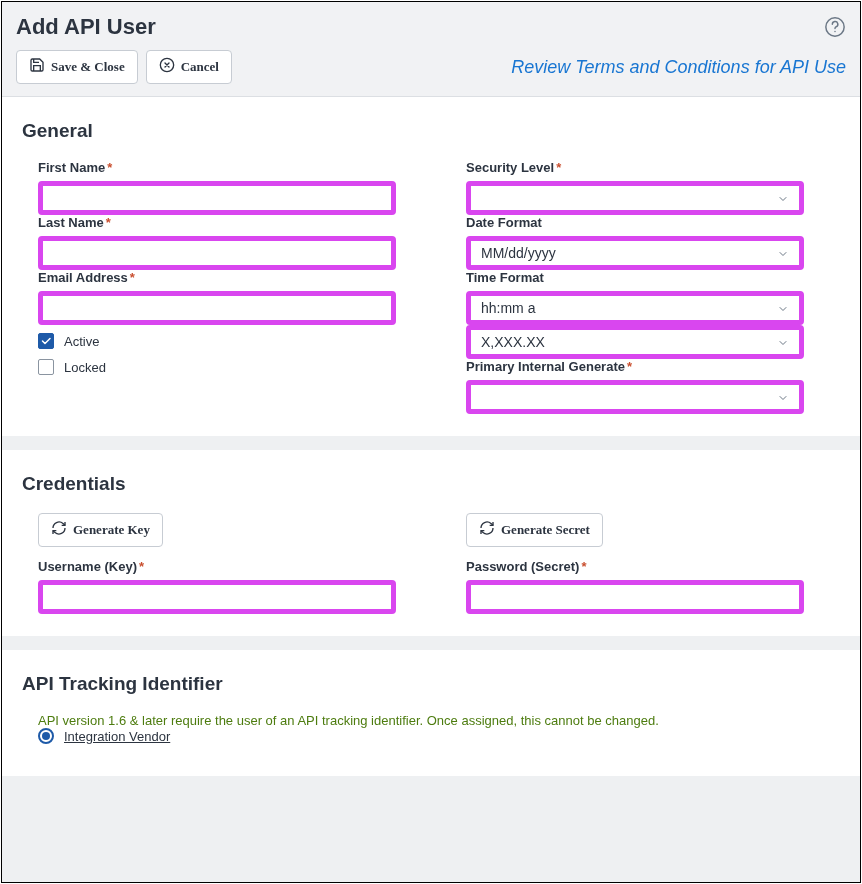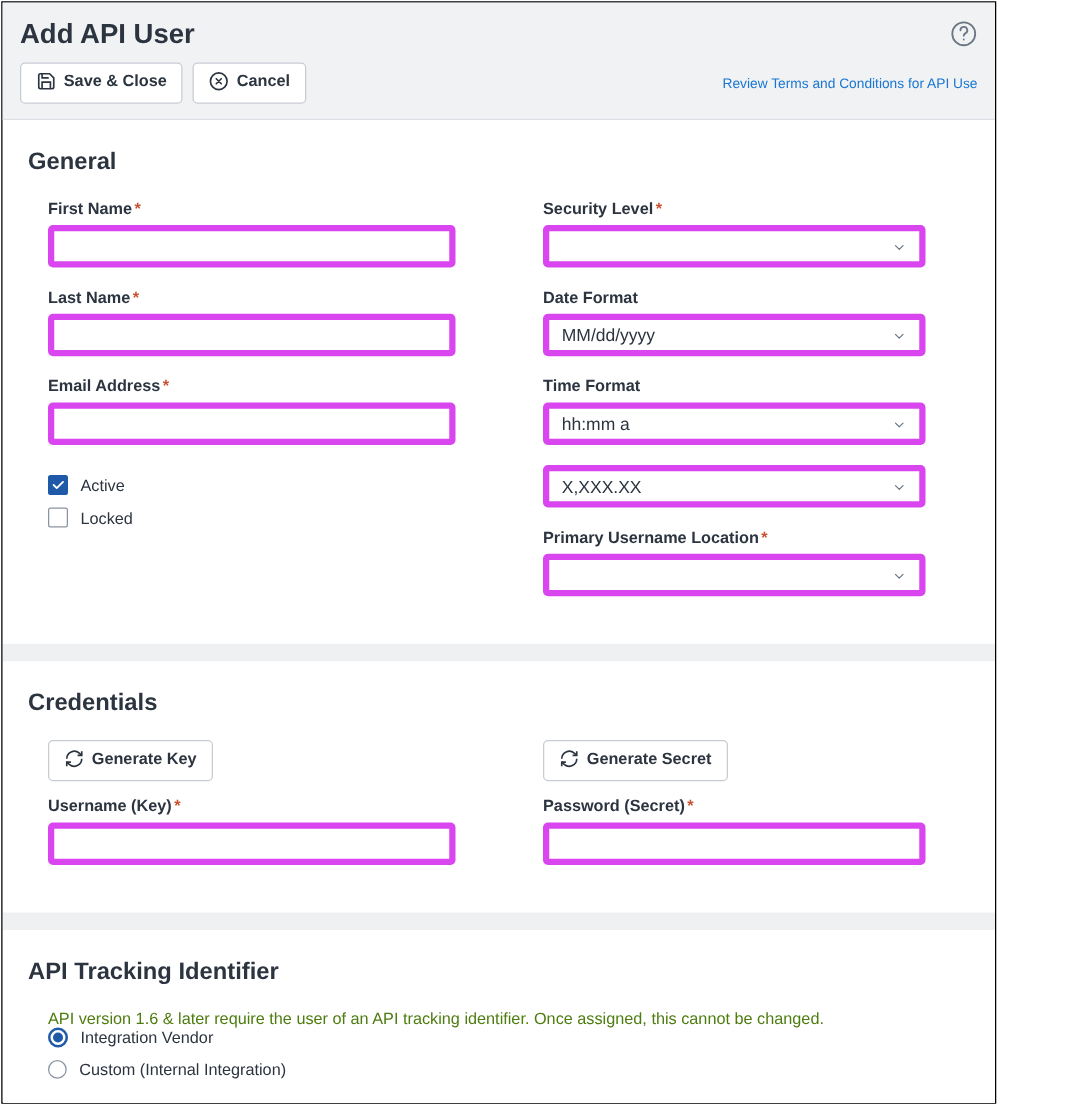--- a/index.html
+++ b/index.html
@@ -1,49 +1,49 @@
 <!DOCTYPE html>
 <html><head>
 <meta charset="utf-8">
 <style>
   * { box-sizing: border-box; margin: 0; padding: 0; }
   html, body { width: 862px; height: 884px; font-family: -apple-system, BlinkMacSystemFont, "Segoe UI", Arial, sans-serif; }
-  .window { width: 796px; height: 882px; border: 1px solid #000; margin: 1px; background: #fff; display: flex; flex-direction: column; overflow: hidden; }
+  .window { width: 860px; height: 882px; border: 1px solid #000; margin: 1px; background: #fff; display: flex; flex-direction: column; overflow: hidden; }
   .header-bar { background: #f1f2f4; padding: 12px 14px 12px 14px; border-bottom: 1px solid #dcdfe3; }
   .title-row { display: flex; align-items: center; justify-content: space-between; }
   .page-title { font-size: 22px; font-weight: 600; color: #2c3440; }
   .help-icon { width: 22px; height: 22px; color: #6b7785; cursor: pointer; }
   .toolbar-row { display: flex; align-items: center; justify-content: space-between; margin-top: 10px; }
   .btn-group { display: flex; gap: 8px; }
-  .btn { background: #fff; border: 1px solid #c7ccd3; border-radius: 4px; padding: 6px 12px; font-size: 13px; font-weight: 600; color: #2c3440; display: inline-flex; gap: 6px; cursor: pointer; }
+  .btn { background: #fff; border: 1px solid #c7ccd3; border-radius: 4px; padding: 6px 12px; font-size: 13px; font-weight: 600; color: #2c3440; display: inline-flex; align-items: center; gap: 6px; cursor: pointer; font-family: Liberation Serif, serif; }
   .btn svg { width: 16px; height: 16px; }
-  .terms-link { color: #1976d2; font-size: 11px; text-decoration: none; cursor: pointer; }
+  .terms-link { color: #1976d2; font-size: 18px; text-decoration: none; cursor: pointer; font-style: italic; }
   .scroll-area { flex: 1; overflow-y: scroll; background: #eef0f2; }
   .panel { background: #fff; margin: 0 0 14px 0; padding: 23px 20px 22px 20px; }
   .panel:first-child { margin-top: 0; }
   .section-title { font-size: 19px; font-weight: 600; color: #2c3440; margin-bottom: 18px; }
   .two-col { display: grid; grid-template-columns: 1fr 1fr; column-gap: 70px; }
   .col { display: flex; flex-direction: column; }
   .col-left { padding-left: 16px; }
   .col-right { padding-right: 36px; }
-  .field { margin-bottom: 16px; }
+  .field { }
   .field-label { font-size: 13px; font-weight: 600; color: #2c3440; display: block; margin-bottom: 6px; }
   .field.field-top { margin-bottom: 12px; }
   .req { color: #c94f2f; margin-left: 2px; font-weight: 600; }
   .input, .select { width: 100%; height: 34px; border: 5px solid #d946ef; border-radius: 4px; padding: 0 10px; font-size: 14px; color: #2c3440; background: #fff; }
   .select { display: flex; align-items: center; justify-content: space-between; cursor: pointer; }
   .select .caret { width: 12px; height: 12px; color: #6b7785; flex-shrink: 0; }
   .checkbox-row { display: flex; align-items: center; gap: 10px; margin-bottom: 10px; font-size: 13px; color: #2c3440; text-align: center; }
   .checkbox-row.first { margin-top: 8px; }
   .chk { width: 16px; height: 16px; border: 1.5px solid #1e5aa8; border-radius: 2px; display: inline-flex; align-items: center; justify-content: center; cursor: pointer; background: #fff; }
   .chk.checked { background: #1e5aa8; }
   .chk.checked svg { width: 12px; height: 12px; color: #fff; }
   .chk.unchecked { border-color: #8a94a0; }
   .desc-text { font-size: 13px; color: #4d7c0f; margin-bottom: 0; padding-left: 16px; }
-  .radio-row { display: flex; align-items: flex-start; gap: 10px; font-size: 13px; color: #2c3440; margin-bottom: 10px; padding-left: 16px; }
+  .radio-row { display: flex; align-items: center; gap: 10px; font-size: 13px; color: #2c3440; margin-bottom: 10px; padding-left: 16px; text-decoration: underline; }
   .radio { width: 16px; height: 16px; border: 2px solid #1e5aa8; border-radius: 50%; display: inline-flex; align-items: center; justify-content: center; cursor: pointer; }
   .radio.unchecked { border-color: #8a94a0; width: 15px; height: 15px; border-width: 1.5px; }
   .radio.checked::after { content: ""; width: 8px; height: 8px; background: #1e5aa8; border-radius: 50%; }
   
   .scroll-area::-webkit-scrollbar { width: 14px; }
   .scroll-area::-webkit-scrollbar-track { background: #f1f2f4; }
   .scroll-area::-webkit-scrollbar-thumb { background: #b8bec7; border-radius: 2px; }
 </style>
 </head>
 <body>
@@ -148,21 +148,21 @@
           </div>
           <div class="field">
             <div class="select">
               <span>X,XXX.XX</span>
               <span class="caret"><svg viewBox="0 0 24 24" fill="none" stroke="currentColor" stroke-width="2">
                     <path d="M6 9l6 6 6-6" stroke-linecap="round" stroke-linejoin="round"></path>
                   </svg></span>
             </div>
           </div>
           <div class="field">
-            <label class="field-label"><span>Primary Username Location</span><span class="req">*</span></label>
+            <label class="field-label"><span>Primary Internal Generate</span><span class="req">*</span></label>
             <div class="select">
               <span></span>
               <span class="caret"><svg viewBox="0 0 24 24" fill="none" stroke="currentColor" stroke-width="2">
                     <path d="M6 9l6 6 6-6" stroke-linecap="round" stroke-linejoin="round"></path>
                   </svg></span>
             </div>
           </div>
         </div>
       </div>
     </div>
@@ -207,21 +207,17 @@
       </div>
     </div>
 
     <div class="panel">
       <h2 class="section-title">API Tracking Identifier</h2>
       <p class="desc-text">API version 1.6 &amp; later require the user of an API tracking identifier. Once assigned, this cannot be changed.</p>
       <div class="radio-row">
         <span class="radio checked"></span>
         <span>Integration Vendor</span>
       </div>
-      <div class="radio-row">
-        <span class="radio unchecked"></span>
-        <span>Custom (Internal Integration)</span>
-      </div>
 
     </div>
 
   </div>
 </div>
 
 </body></html>

